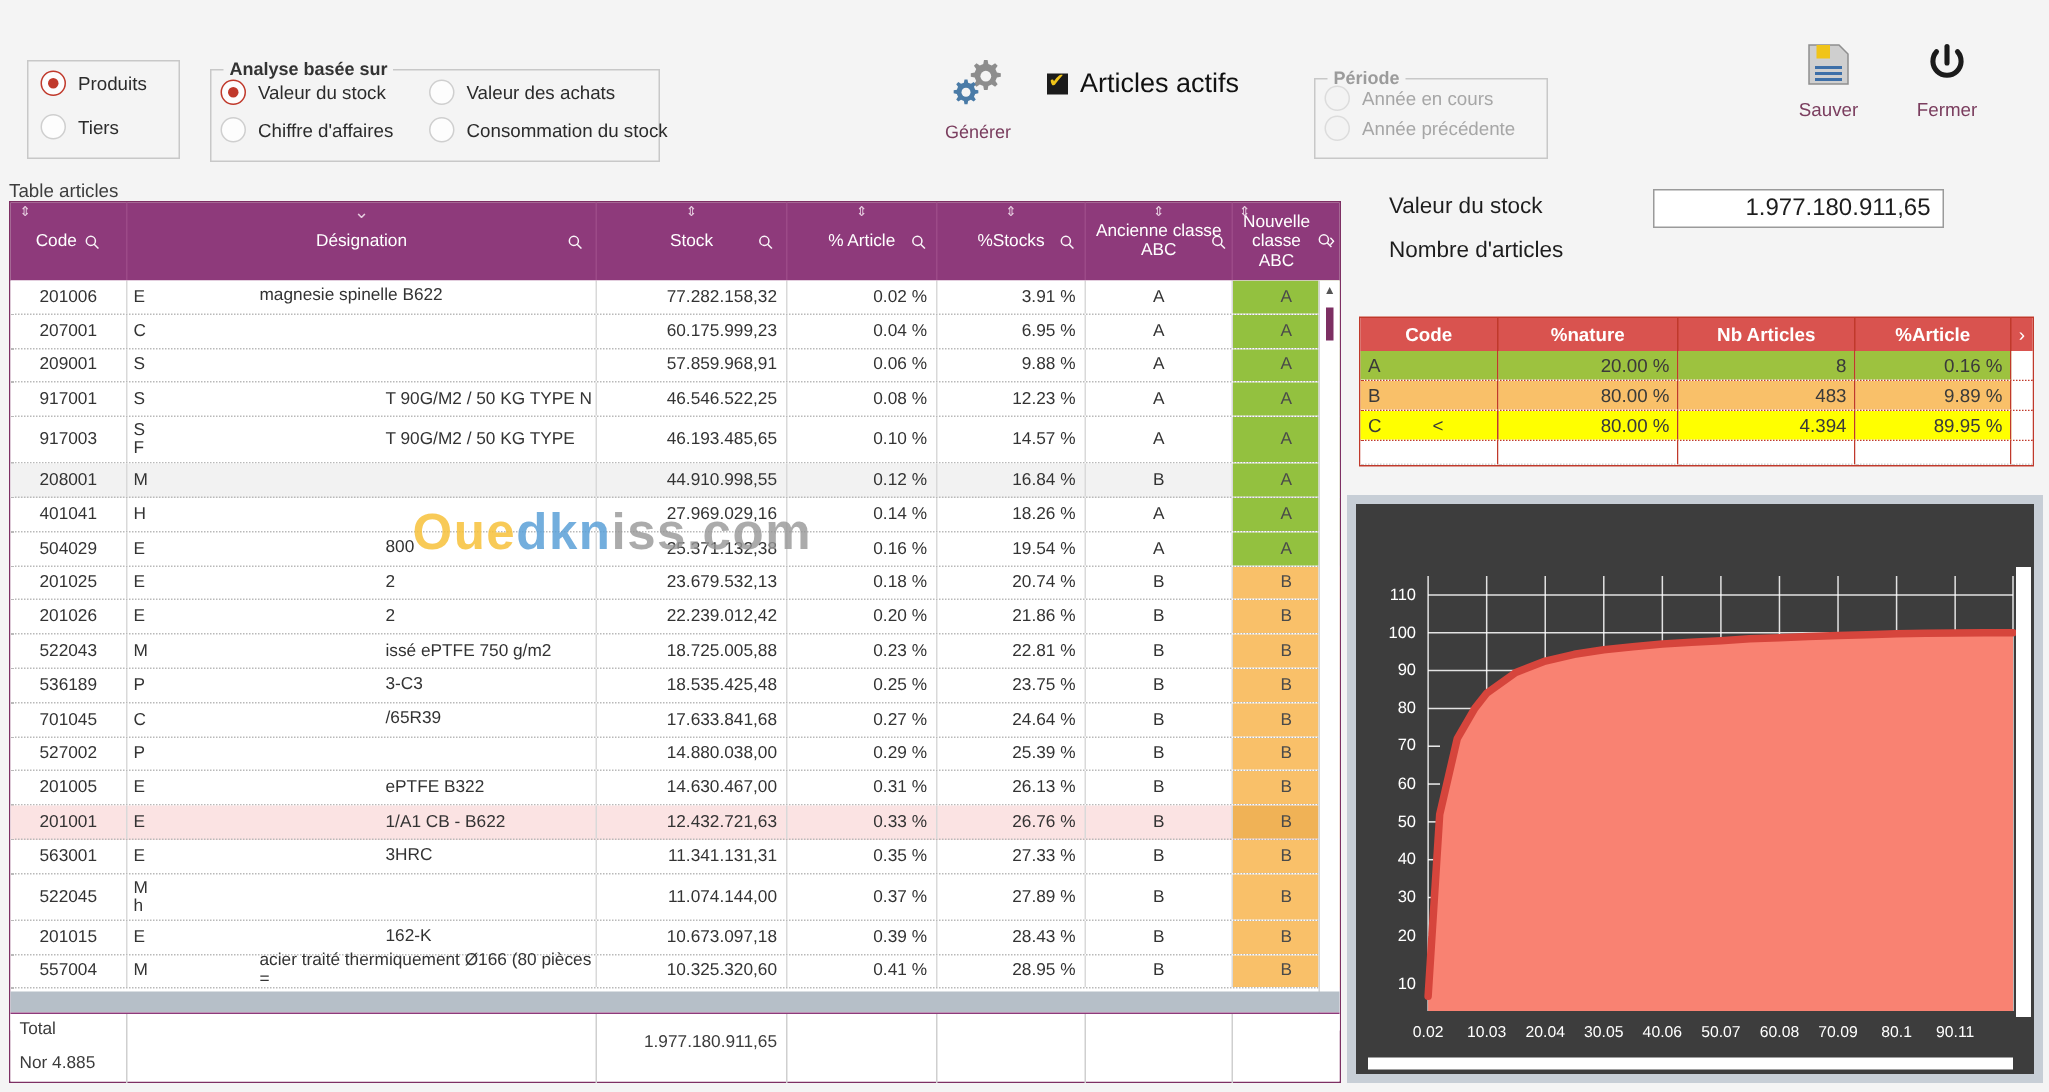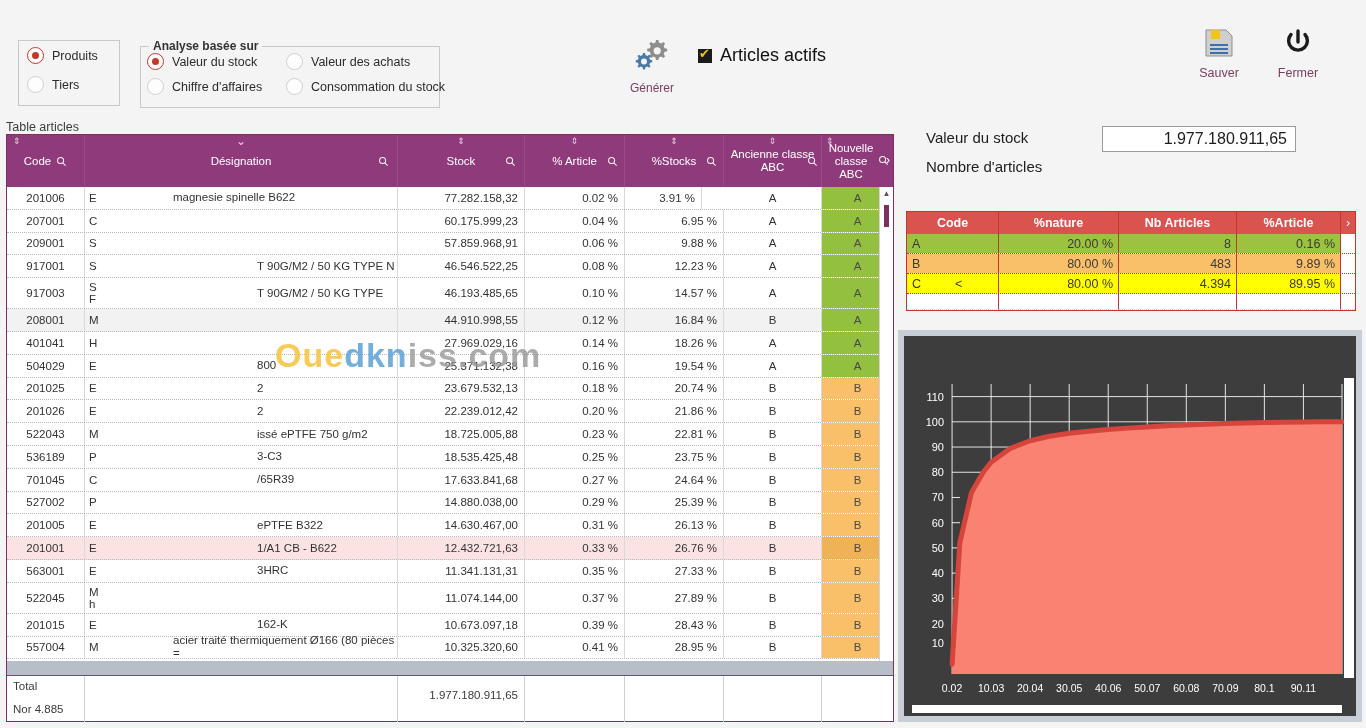--- a/index.html
+++ b/index.html
@@ -173,20 +173,31 @@
       <circle cx="14" cy="25.5" r="3" fill="#f4f4f4"></circle>
     </svg>
     <div class="gen-label">Générer</div>
   </div>
 
   <div class="chk-wrap">
     <span class="chk"></span>
     <span class="chk-label">Articles actifs</span>
   </div>
 
+  <div class="group-box" style="left:876px;top:52px;width:156px;height:54px;">
+    <span class="group-legend dim">Période</span>
+    <div class="radio-row" style="left:6px;top:4px;">
+      <span class="radio dim"></span>
+      <span class="radio-label dim">Année en cours</span>
+    </div>
+    <div class="radio-row" style="left:6px;top:24px;">
+      <span class="radio dim"></span>
+      <span class="radio-label dim">Année précédente</span>
+    </div>
+  </div>
 
   <div class="tool-btn" style="left:1183px;">
     <svg width="34" height="34" viewBox="0 0 34 34">
       <path d="M4 4 h20 l6 6 v20 h-26 z" fill="#cfcfcf" stroke="#8f8f8f" stroke-width="1"></path>
       <rect x="9" y="4" width="9" height="9" fill="#f0c419"></rect>
       <rect x="8" y="18" width="18" height="2" fill="#3d6fa8"></rect>
       <rect x="8" y="22" width="18" height="2" fill="#3d6fa8"></rect>
       <rect x="8" y="26" width="18" height="2" fill="#3d6fa8"></rect>
     </svg>
     <div class="tlabel">Sauver</div>
@@ -266,21 +277,21 @@
 
     <div class="grid-body" id="grid-body">
         <div class="row">
           <div class="cell mid" style="left: 0px; width: 78px;">201006</div>
           <div class="cell" style="left: 78px; width: 313px; padding: 0px;">
             <div style="width: 28px; flex: 0 0 auto; padding-left: 4px; font-size: 11.5px; line-height: 12px;">E</div>
             <div style="flex: 1 1 0%; font-size: 11.5px; line-height: 13px; padding-left: 60px;">magnesie spinelle B622</div>
           </div>
           <div class="cell num" style="left: 391px; width: 127px;">77.282.158,32</div>
           <div class="cell num" style="left: 518px; width: 100px;">0.02 %</div>
-          <div class="cell num" style="left: 596px; width: 99px;">3.91 %</div>
+          <div class="cell num" style="left: 618px; width: 99px;">3.91 %</div>
           <div class="cell mid" style="left: 717px; width: 98px;">A</div>
           <div class="cell mid cls-a" style="left: 815px; width: 71px;">A</div>
         </div>
         <div class="row">
           <div class="cell mid" style="left: 0px; width: 78px;">207001</div>
           <div class="cell" style="left: 78px; width: 313px; padding: 0px;">
             <div style="width: 28px; flex: 0 0 auto; padding-left: 4px; font-size: 11.5px; line-height: 12px;">C</div>
             <div style="flex: 1 1 0%; font-size: 11.5px; line-height: 13px; padding-left: 144px;"></div>
           </div>
           <div class="cell num" style="left: 391px; width: 127px;">60.175.999,23</div>
@@ -596,21 +607,21 @@
           <line x1="243.27300000000002" y1="48" x2="243.27300000000002" y2="338" stroke="#ffffff" stroke-width="1" opacity="0.85"></line>
           <line x1="282.312" y1="48" x2="282.312" y2="338" stroke="#ffffff" stroke-width="1" opacity="0.85"></line>
           <line x1="321.35100000000006" y1="48" x2="321.35100000000006" y2="338" stroke="#ffffff" stroke-width="1" opacity="0.85"></line>
           <line x1="360.39" y1="48" x2="360.39" y2="338" stroke="#ffffff" stroke-width="1" opacity="0.85"></line>
           <line x1="399.42900000000003" y1="48" x2="399.42900000000003" y2="338" stroke="#ffffff" stroke-width="1" opacity="0.85"></line>
           <line x1="438" y1="48" x2="438" y2="338" stroke="#ffffff" stroke-width="1" opacity="0.85"></line>
           <path d="M 48.078 338 L 48.08 328.14 L 55.80 206.87 L 67.50 156.43 L 79.20 136.26 L 87.12 126.17 L 106.50 112.30 L 126.16 104.74 L 145.50 100.20 L 165.19 97.17 L 184.50 95.16 L 204.23 93.39 L 223.50 92.13 L 243.27 91.12 L 262.50 89.86 L 282.31 89.10 L 301.50 88.35 L 321.35 87.59 L 340.50 87.09 L 360.39 86.58 L 379.50 86.20 L 399.43 85.95 L 418.50 85.83 L 438.00 85.83 L 438 338 Z" fill="#f98272" opacity="1"></path>
           <path d="M 48.08 328.14 L 55.80 206.87 L 67.50 156.43 L 79.20 136.26 L 87.12 126.17 L 106.50 112.30 L 126.16 104.74 L 145.50 100.20 L 165.19 97.17 L 184.50 95.16 L 204.23 93.39 L 223.50 92.13 L 243.27 91.12 L 262.50 89.86 L 282.31 89.10 L 301.50 88.35 L 321.35 87.59 L 340.50 87.09 L 360.39 86.58 L 379.50 86.20 L 399.43 85.95 L 418.50 85.83 L 438.00 85.83" fill="none" stroke="#d6453c" stroke-width="5" stroke-linejoin="round" stroke-linecap="round"></path>
         </svg>
       <div id="chart-labels">
-          <div class="ytick" style="top: 307px; left: 12px;">10</div>
+          <div class="ytick" style="top: 320px; left: 12px;">10</div>
           <div class="ytick" style="top: 287.565px; left: 12px;">20</div>
           <div class="ytick" style="top: 262.348px; left: 12px;">30</div>
           <div class="ytick" style="top: 237.13px; left: 12px;">40</div>
           <div class="ytick" style="top: 211.913px; left: 12px;">50</div>
           <div class="ytick" style="top: 186.696px; left: 12px;">60</div>
           <div class="ytick" style="top: 161.478px; left: 12px;">70</div>
           <div class="ytick" style="top: 136.261px; left: 12px;">80</div>
           <div class="ytick" style="top: 111.043px; left: 12px;">90</div>
           <div class="ytick" style="top: 85.8261px; left: 12px;">100</div>
           <div class="ytick" style="top: 60.6087px; left: 12px;">110</div>

